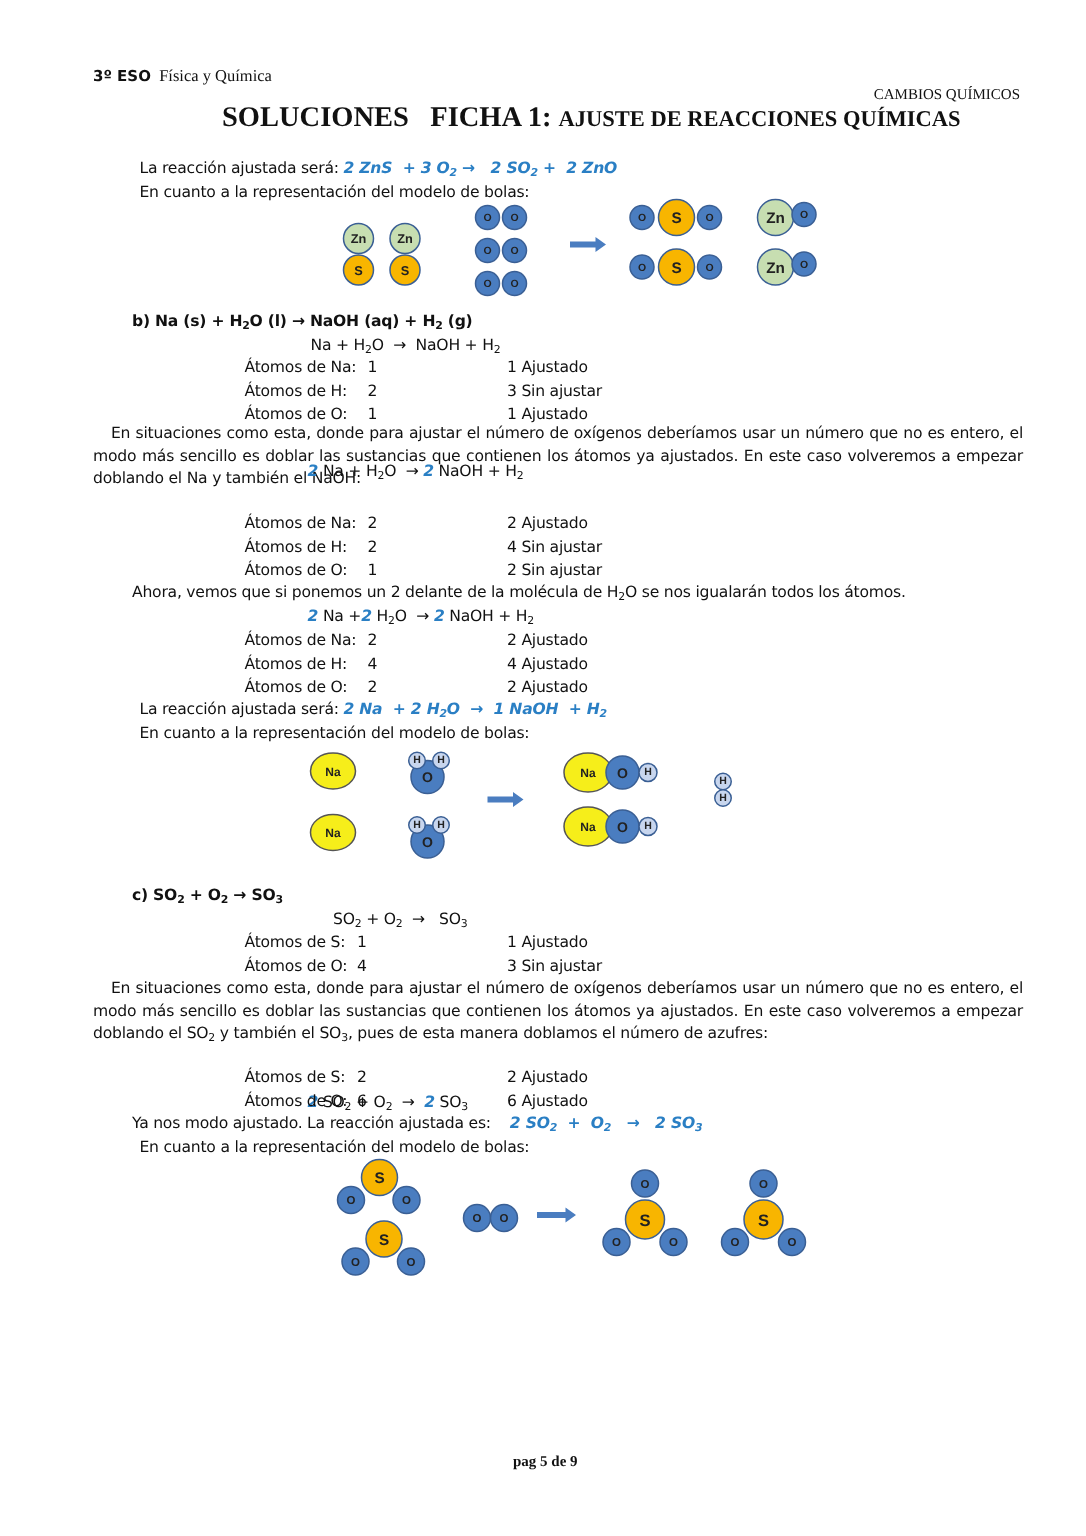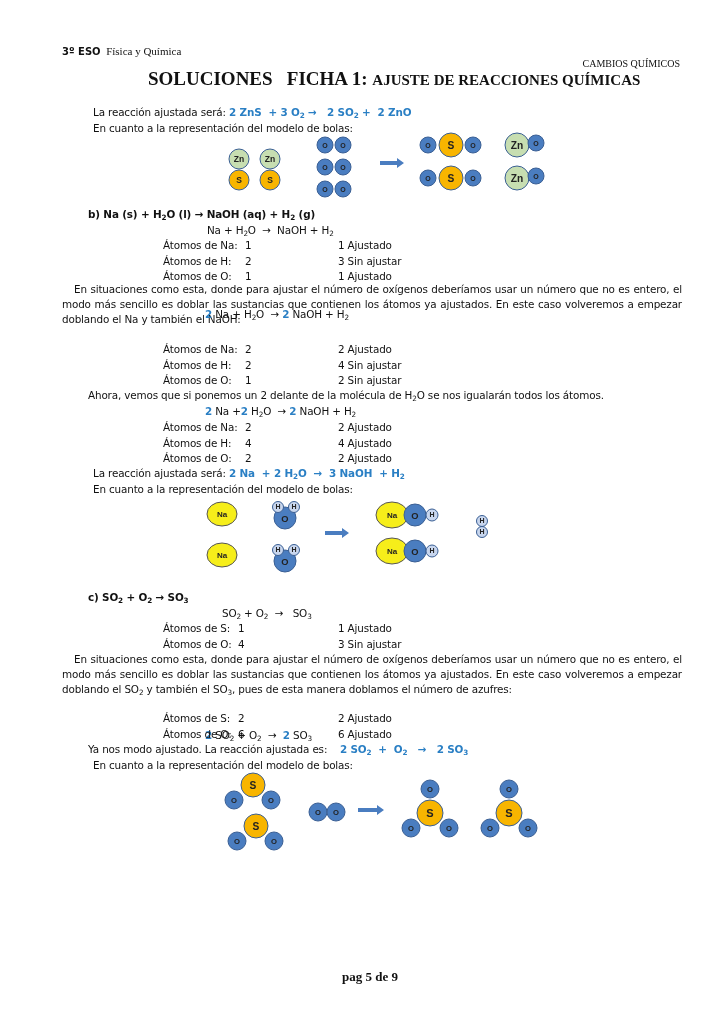--- a/index.html
+++ b/index.html
@@ -1,29 +1,29 @@
 <!DOCTYPE html>
 <html><head>
 <meta charset="utf-8">
 <style>
   html, body { margin: 0; padding: 0; background: #ffffff; }
   body { width: 724px; height: 1024px; position: relative; overflow: hidden; color: #111; }
   .abs { position: absolute; white-space: nowrap; }
   .serif { font-family: "Liberation Serif", serif; }
   .sans { font-family: "DejaVu Sans", sans-serif; font-size: 10.4px; letter-spacing: -0.15px; }
-  .blue { color: #2a7fc4; font-weight: bold; }
+  .blue { color: #2a7fc4; font-weight: bold; font-style: italic; }
   .bold { font-weight: bold; }
   sub { font-size: 70%; vertical-align: -2px; line-height: 0; }
   .hdr-course { left: 62px; top: 45px; font-size: 11px; }
   .hdr-course b { font-family: "DejaVu Sans", sans-serif; font-size: 10px; margin-top: 15px; }
   .hdr-topic { right: 44px; top: 58px; font-size: 10px; }
   .title { left: 148px; top: 68px; font-size: 19px; font-weight: bold; }
   .title .small { font-size: 15px; }
   .para { left: 75px; width: 610px; white-space: normal; line-height: 15.2px; text-align: justify; text-indent: 12px; }
-  .footer { left: 342px; top: 969px; font-size: 13px; font-weight: bold; }
+  .footer { left: 342px; top: 969px; font-size: 10px; font-weight: bold; }
   svg.balls { position: absolute; overflow: visible; }
   svg text { font-family: "Liberation Sans", sans-serif; font-weight: bold; }
 </style>
 </head>
 <body>
 
 <div class="abs serif hdr-course">
   <b>3º ESO</b>&nbsp;&nbsp;<span>Física y Química</span>
 </div>
 <div class="abs serif hdr-topic">CAMBIOS QUÍMICOS</div>
@@ -172,21 +172,21 @@
     <div class="abs sans" style="left: 163px; top: 436.5px;">Átomos de H:</div>
     <div class="abs sans" style="left: 245px; top: 436.5px;">4</div>
     <div class="abs sans" style="left: 338px; top: 436.5px;">4 Ajustado</div>
     <div class="abs sans" style="left: 163px; top: 452px;">Átomos de O:</div>
     <div class="abs sans" style="left: 245px; top: 452px;">2</div>
     <div class="abs sans" style="left: 338px; top: 452px;">2 Ajustado</div>
   </div>
 
 <div class="abs sans" style="left:93px; top:467px;">
   <span>La reacción ajustada será:</span>
-  <span class="blue" style="white-space:pre"><span>2 Na  + 2 H</span><sub>2</sub><span>O  →  3 NaOH  + H</span><sub>2</sub></span>
+  <span class="blue" style="white-space:pre"><span>2 Na  + 2 H</span><sub>2</sub><span>O  →  1 NaOH  + H</span><sub>2</sub></span>
 </div>
 <div class="abs sans" style="left:93px; top:483px;">En cuanto a la representación del modelo de bolas:</div>
 
 <svg class="balls" style="left:0;top:0" width="724" height="1024" id="svgB">
     <g>
       <ellipse cx="222" cy="514" rx="15" ry="12" fill="#f6ee1a" stroke="#555" stroke-width="1"></ellipse>
       <text x="222" y="517" text-anchor="middle" font-size="8" fill="#222">Na</text>
     </g>
     <g>
       <ellipse cx="222" cy="555" rx="15" ry="12" fill="#f6ee1a" stroke="#555" stroke-width="1"></ellipse>

